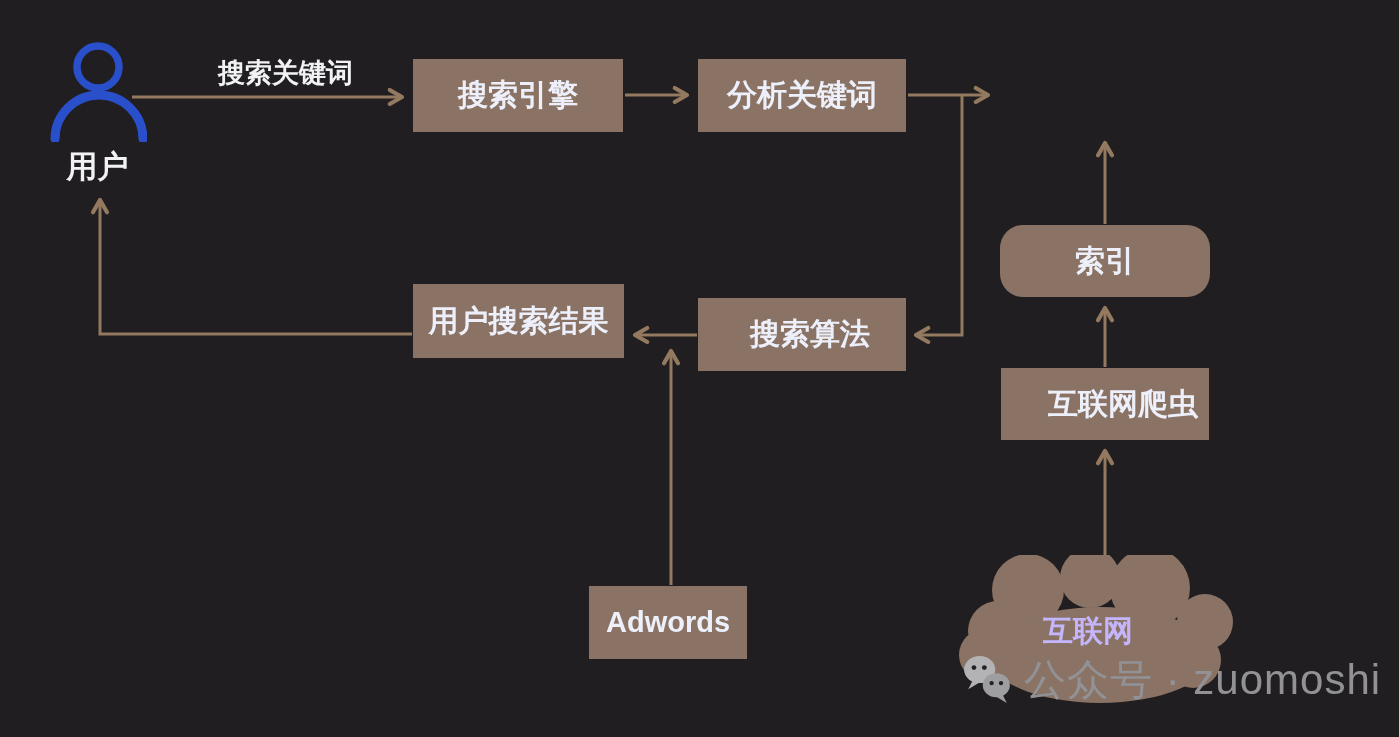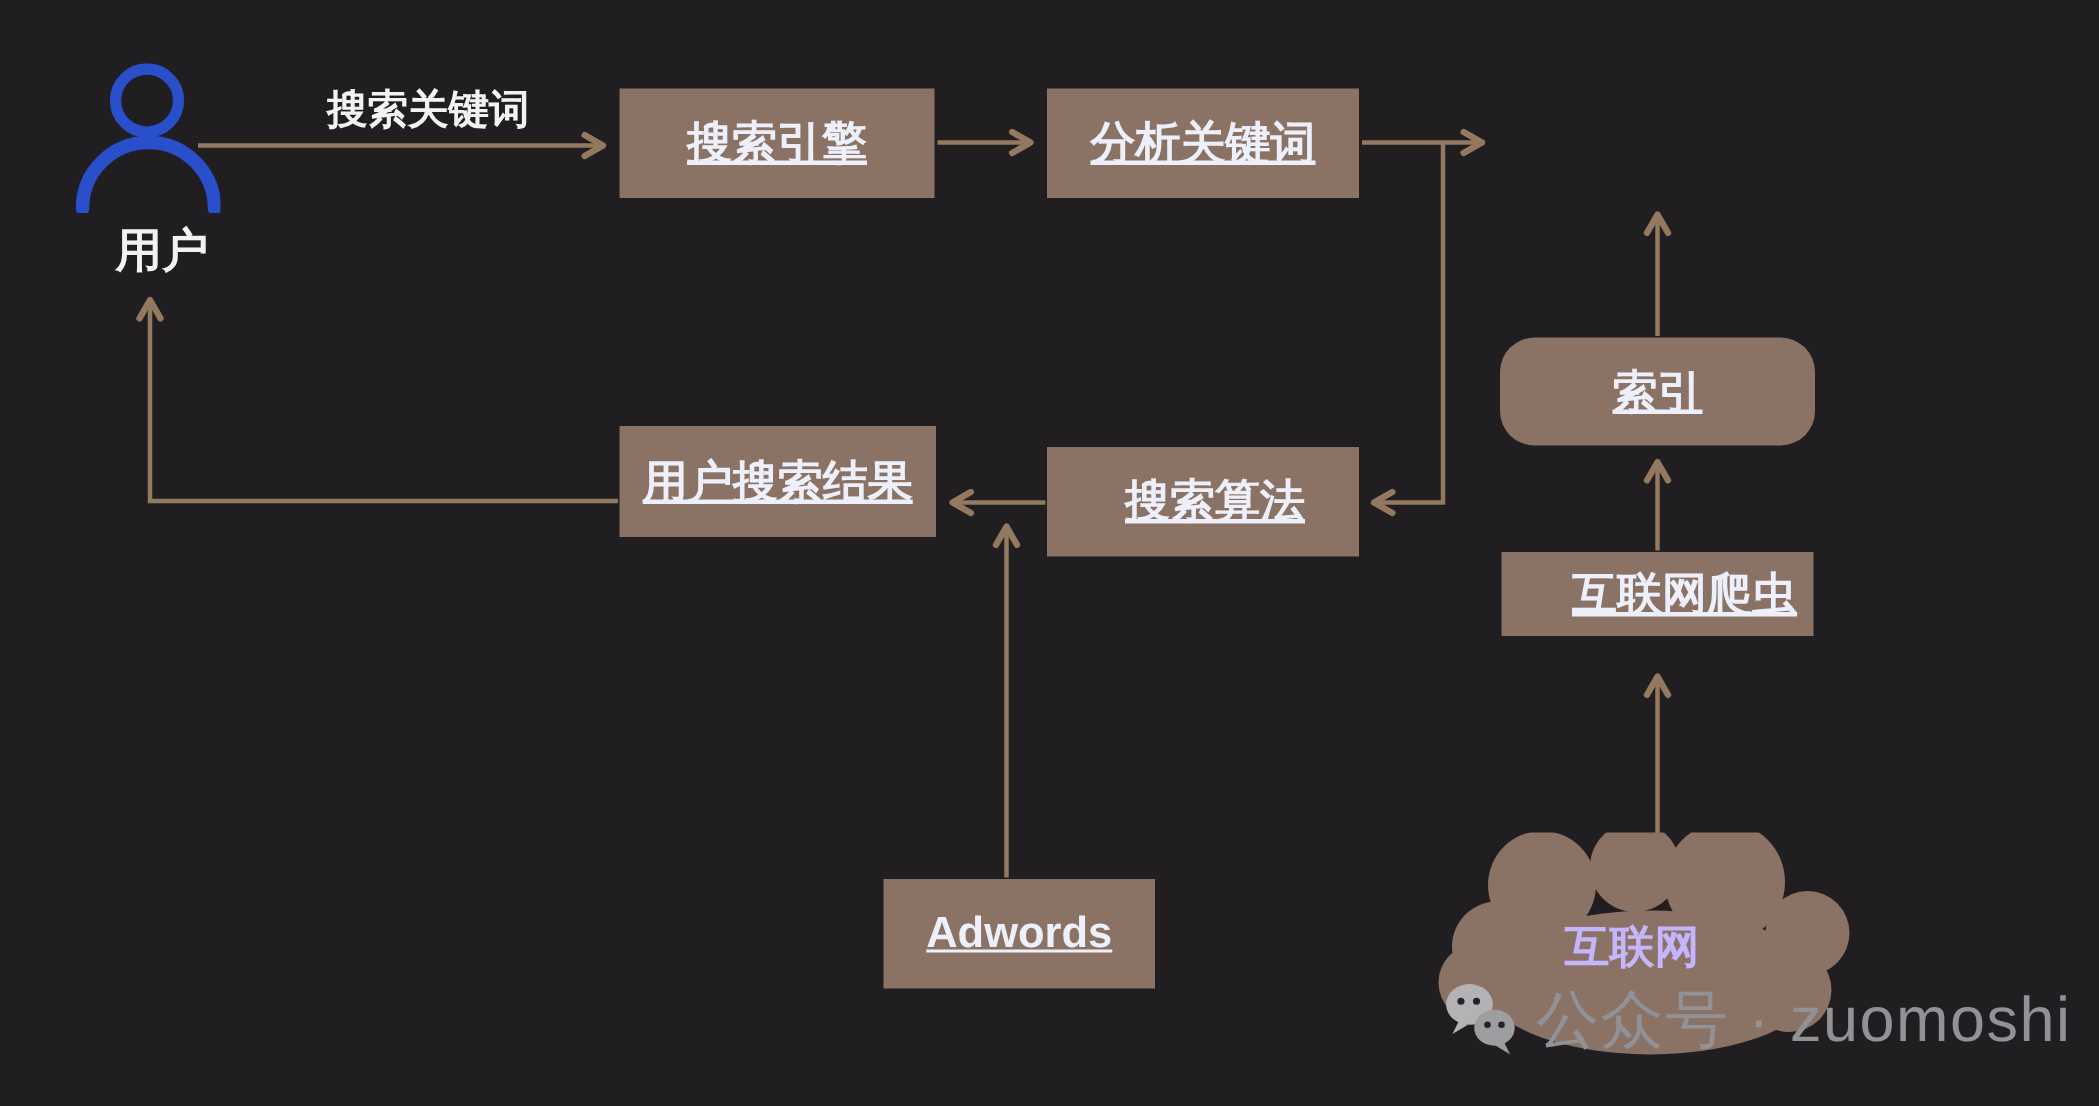--- a/index.html
+++ b/index.html
@@ -42,42 +42,41 @@
     position: absolute;
     background: #8a7365;
     color: #edf0fa;
     display: flex;
     align-items: center;
     justify-content: center;
     font-size: 30px;
     font-weight: 700;
     white-space: nowrap;
     z-index: 3;
-    text-decoration: underline;
   }
   .n-se { left: 413px; top: 59px;  width: 210px; height: 73px; }
   .n-ak { left: 698px; top: 59px;  width: 208px; height: 73px; }
   .n-if { left: 1000px; top: 59px; width: 211px; height: 73px; }
   .n-ix { left: 1000px; top: 225px; width: 210px; height: 72px; border-radius: 23px; }
-  .n-wc { left: 1001px; top: 368px; width: 208px; height: 56px; padding-left: 36px; }
+  .n-wc { left: 1001px; top: 368px; width: 208px; height: 72px; padding-left: 36px; }
   .n-ur { left: 413px; top: 284px; width: 211px; height: 74px; }
   .n-sa { left: 698px; top: 298px; width: 208px; height: 73px; padding-left: 16px; }
-  .n-ad { left: 589px; top: 586px; width: 181px; height: 73px; font-size: 29px; text-align: right; }
+  .n-ad { left: 589px; top: 586px; width: 158px; height: 73px; font-size: 29px; text-align: right; }
   
   .user-icon {
     position: absolute;
     left: 47px; top: 42px;
     width: 100px; height: 100px;
     z-index: 3;
   }
   .user-label {
     position: absolute;
-    left: 34px; top: 146px;
+    left: 45px; top: 146px;
     width: 105px;
-    text-align: right;
+    text-align: center;
     font-size: 31px;
     font-weight: 700;
     color: #f2f2f4;
     z-index: 3;
     white-space: nowrap;
   }
   .edge-label {
     position: absolute;
     left: 183px; top: 55px;
     width: 205px;

